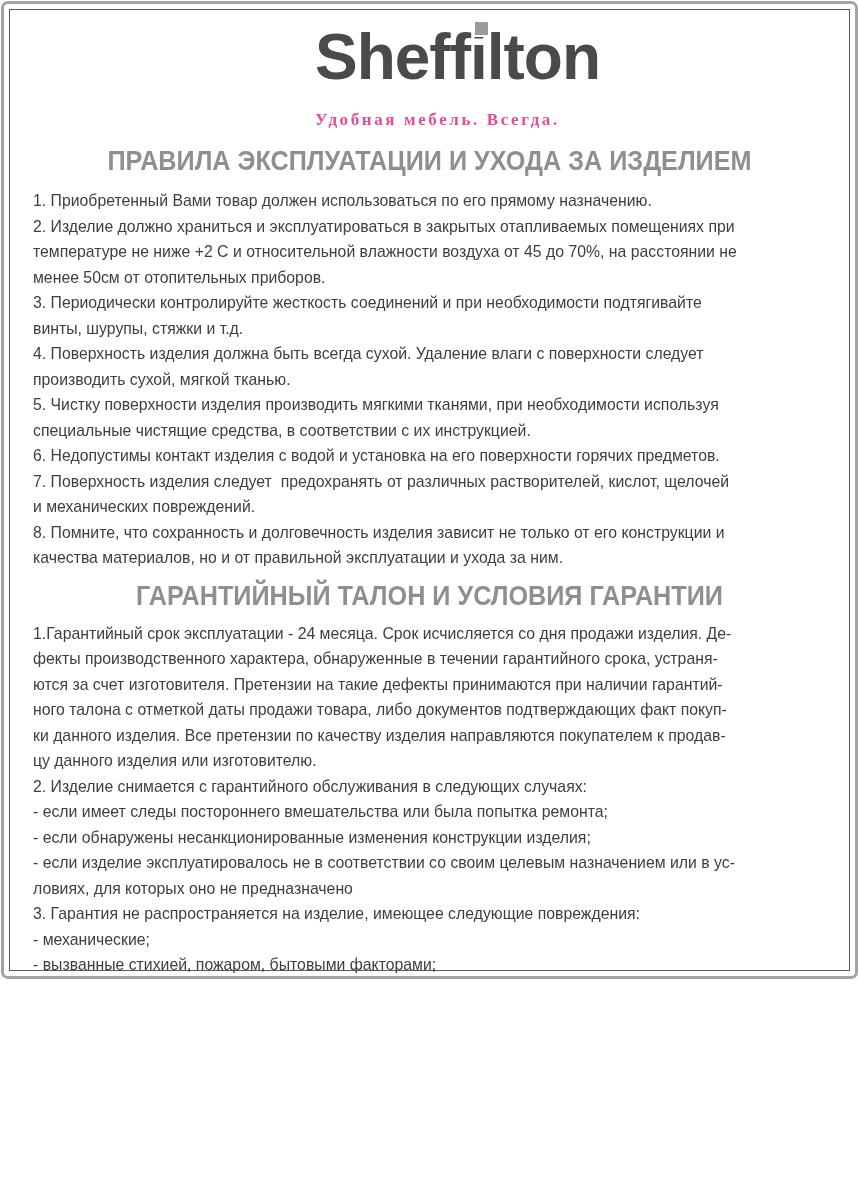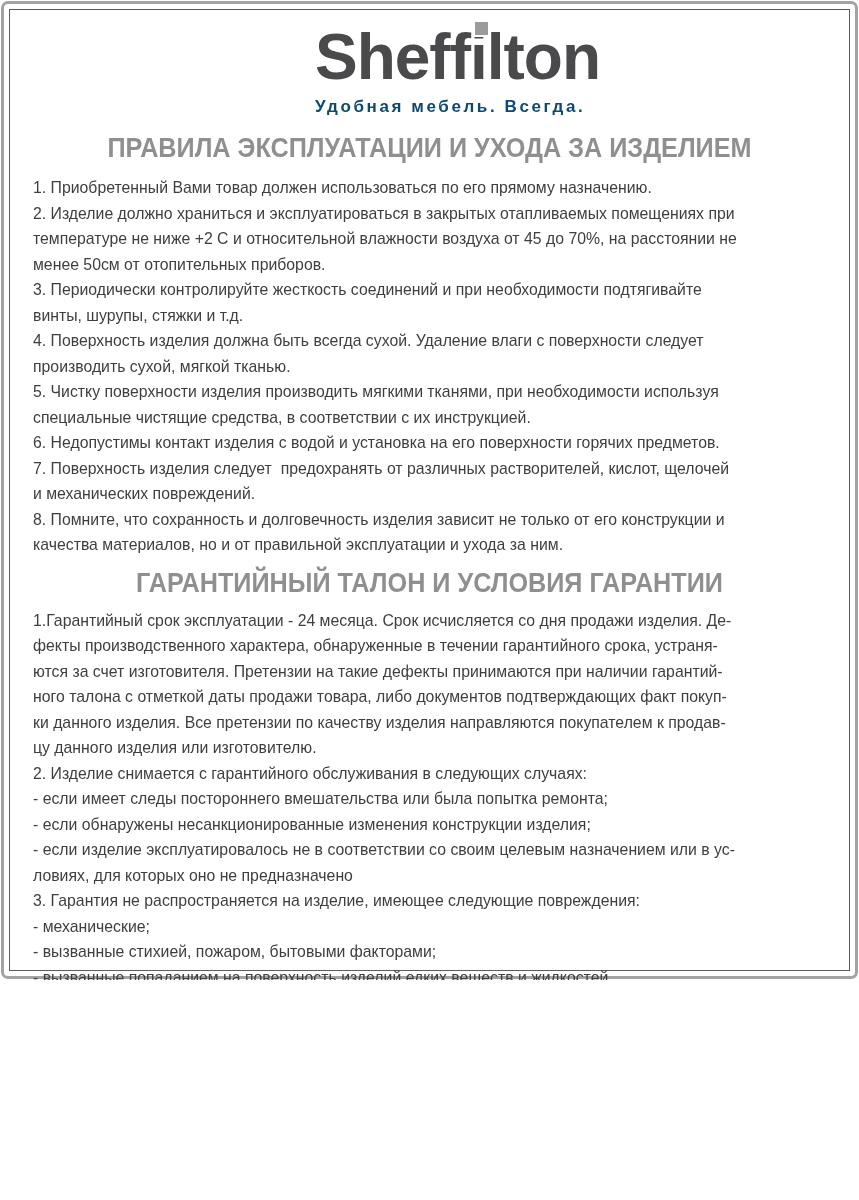--- a/index.html
+++ b/index.html
@@ -46,25 +46,26 @@
     color:#4a4a4c;
   }
   .brand-dot{
     position:absolute;
     left:160px;top:-4px;
     width:13px;height:13px;
     background:#9b9b9d;
     box-shadow:0 0 0 2px #fff;
   }
   .tagline{
-    margin-top:9px;
+    margin-top:22px;
     font-size:17px;
     font-weight:bold;
     letter-spacing:2.6px;
-    color:#0c4a6e;
+    color:#ec4899;
+    font-family:Liberation Serif, serif;
   }
   
   .section-title{
     margin:14px 0 0 0;
     text-align:center;
     font-size:28px;
     line-height:34px;
     font-weight:bold;
     color:#8f8f8f;
     transform:scaleX(0.9);

